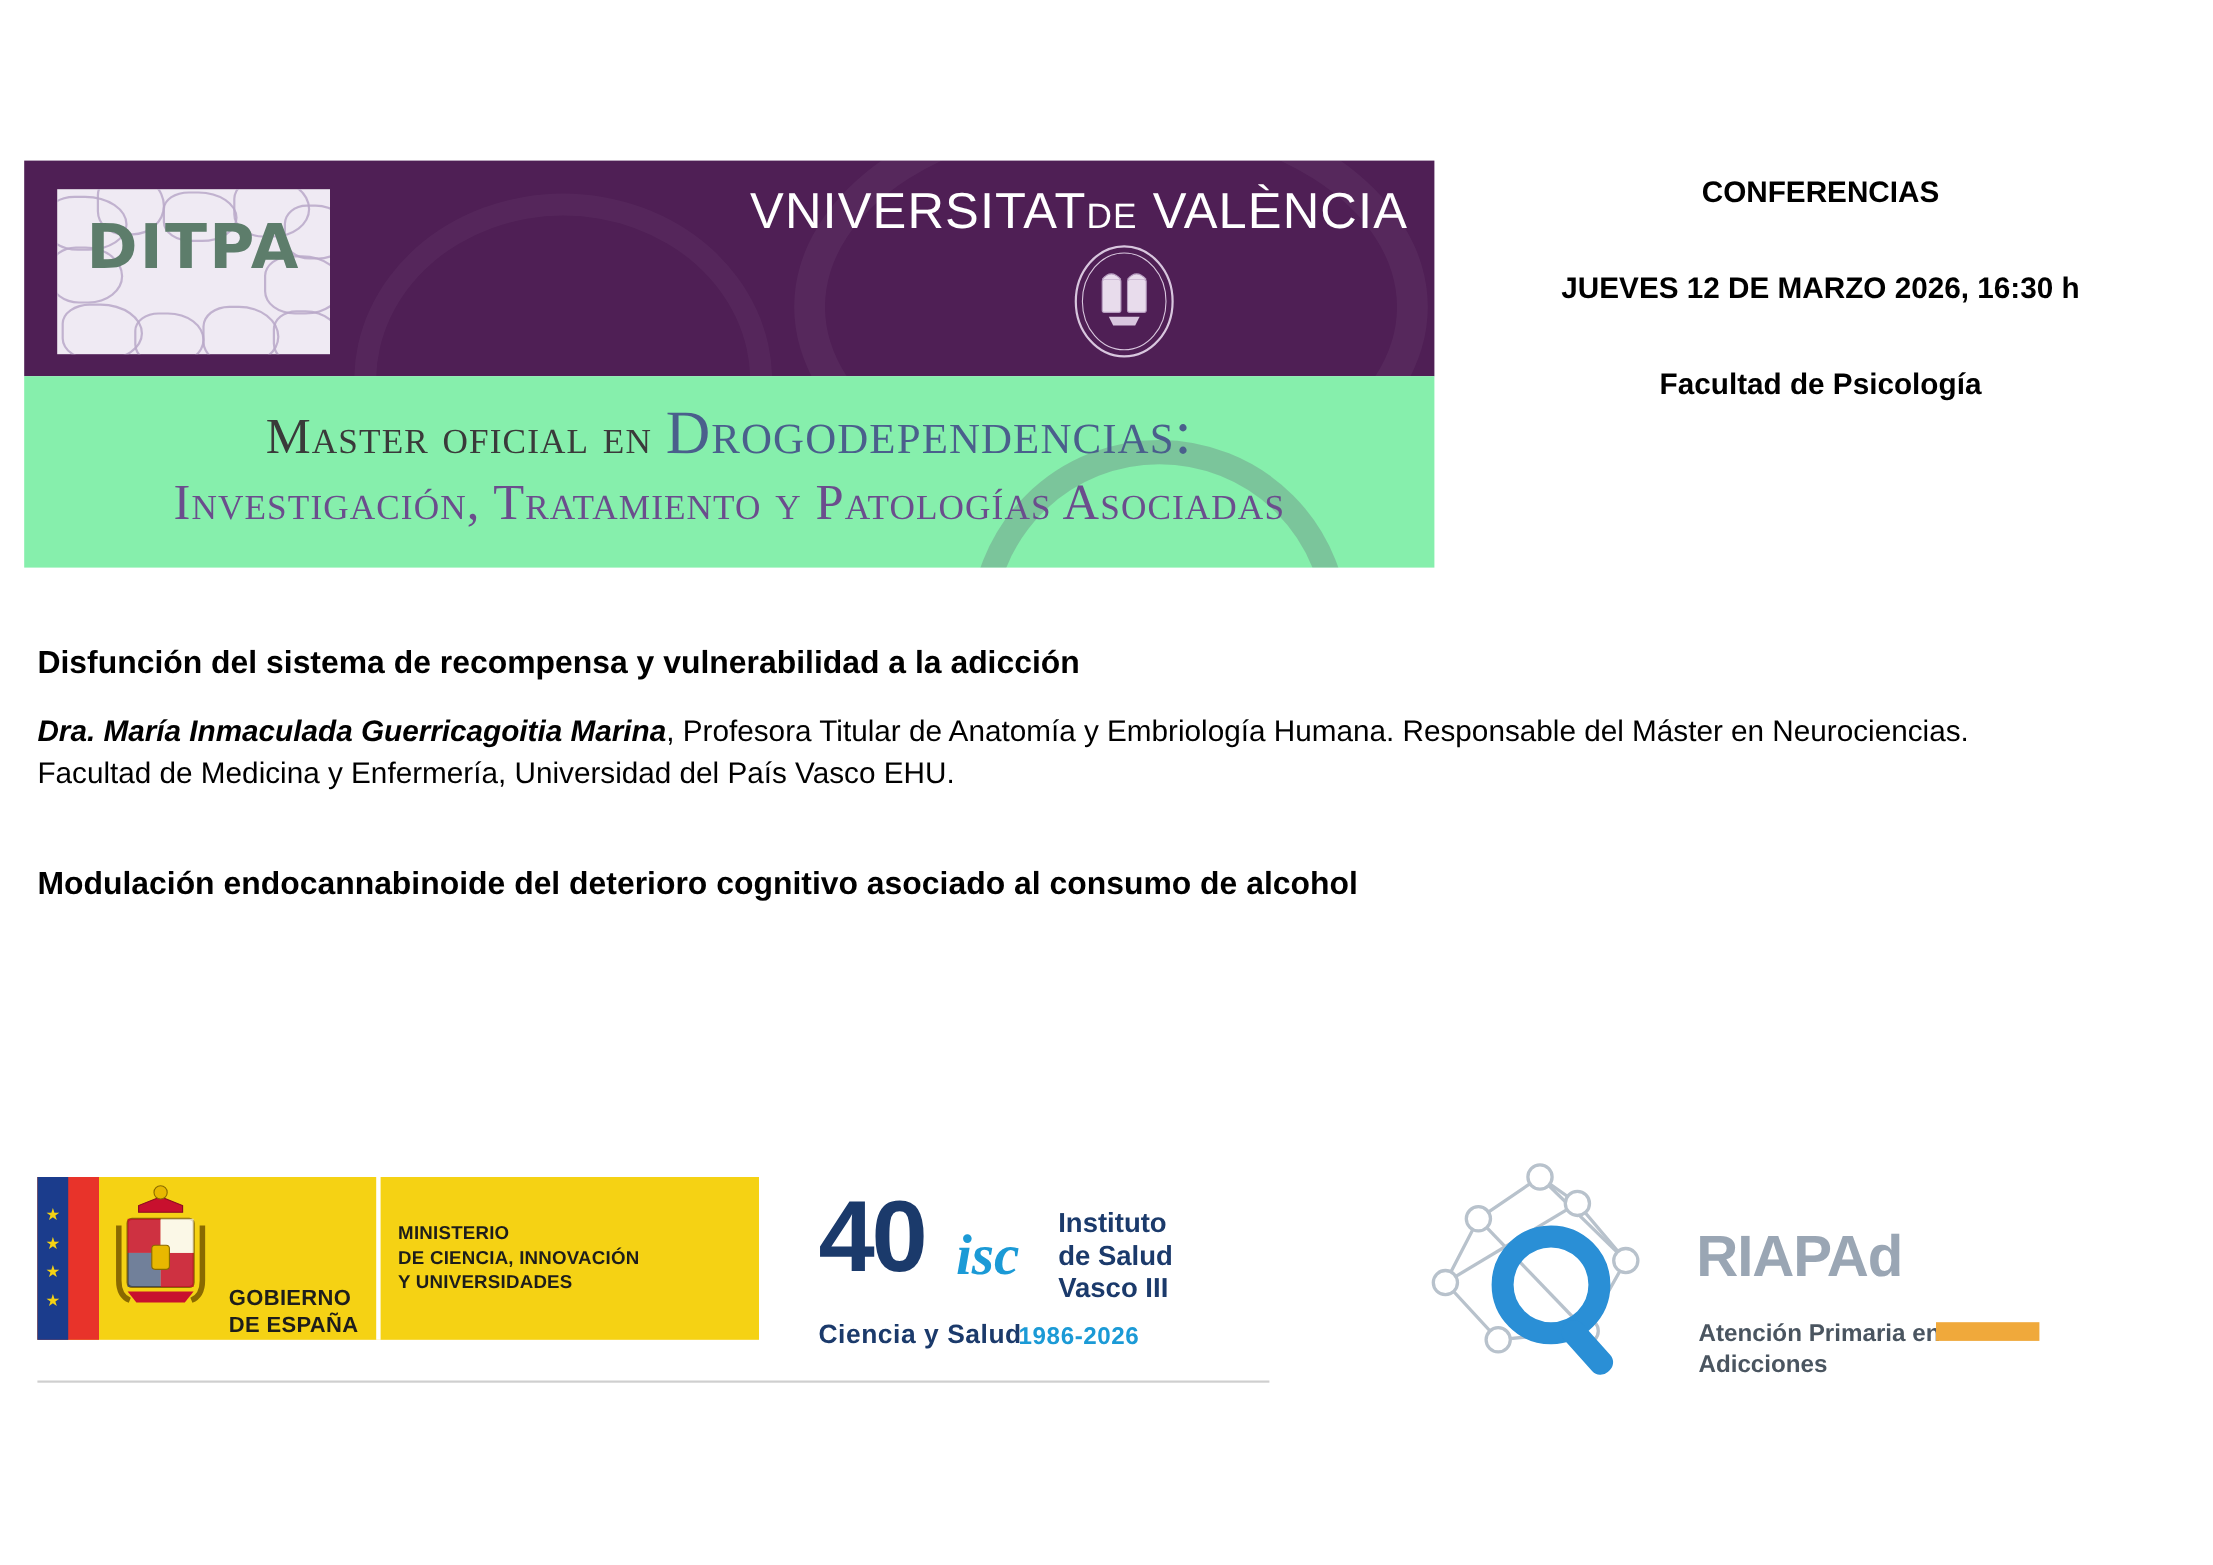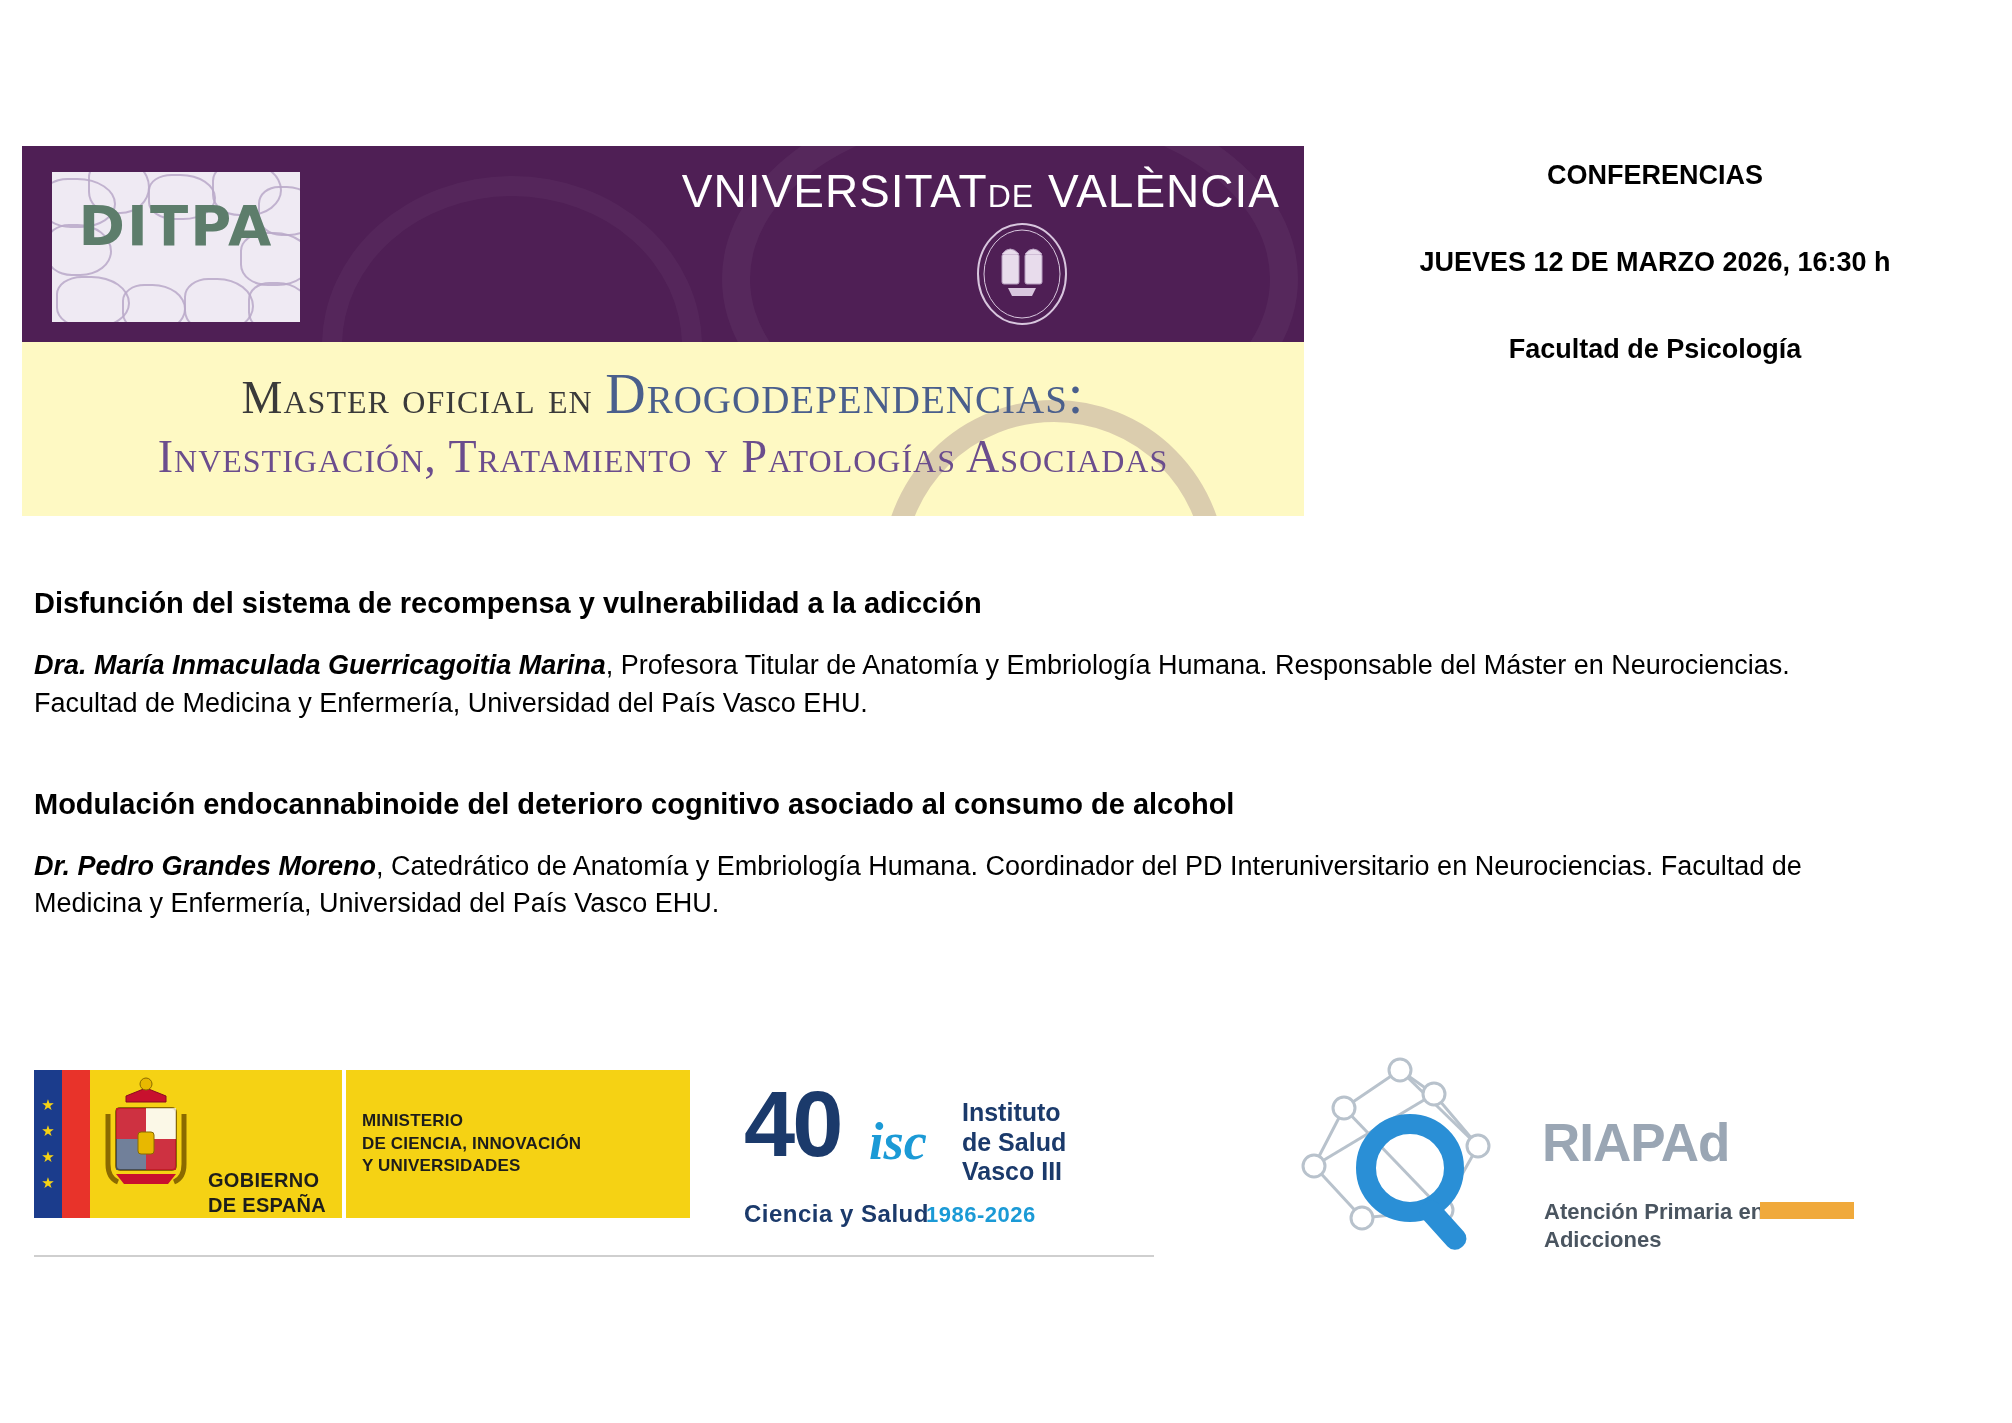--- a/index.html
+++ b/index.html
@@ -114,21 +114,21 @@
     height: 108px;
     z-index: 4;
   }
 
   .banner-bottom {
     position: absolute;
     left: 0;
     top: 196px;
     width: 1282px;
     height: 174px;
-    background: #fef9c3;
+    background: #86efac;
     overflow: hidden;
   }
   .banner-bottom::after {
     content: "";
     position: absolute;
     left: 860px;
     top: 58px;
     width: 300px;
     height: 300px;
     border-radius: 50%;
@@ -443,23 +443,20 @@
 
   <div>
     <p class="talk-title">Disfunción del sistema de recompensa y vulnerabilidad a la adicción</p>
     <p class="talk-body">
       <b>Dra. María Inmaculada Guerricagoitia Marina</b><span>, Profesora Titular de Anatomía y Embriología Humana. Responsable del Máster en Neurociencias. Facultad de Medicina y Enfermería, Universidad del País Vasco EHU.</span>
     </p>
   </div>
 
   <div class="talk-block-2">
     <p class="talk-title">Modulación endocannabinoide del deterioro cognitivo asociado al consumo de alcohol</p>
-    <p class="talk-body">
-      <b>Dr. Pedro Grandes Moreno</b><span>, Catedrático de Anatomía y Embriología Humana. Coordinador del PD Interuniversitario en Neurociencias. Facultad de Medicina y Enfermería, Universidad del País Vasco EHU.</span>
-    </p>
   </div>
 </div>
 
 <div class="logos">
 
   <div class="gob">
     <div class="gob-flag">
       <div class="blue"></div>
       <div class="stars">★<br>★<br>★<br>★</div>
     </div>

